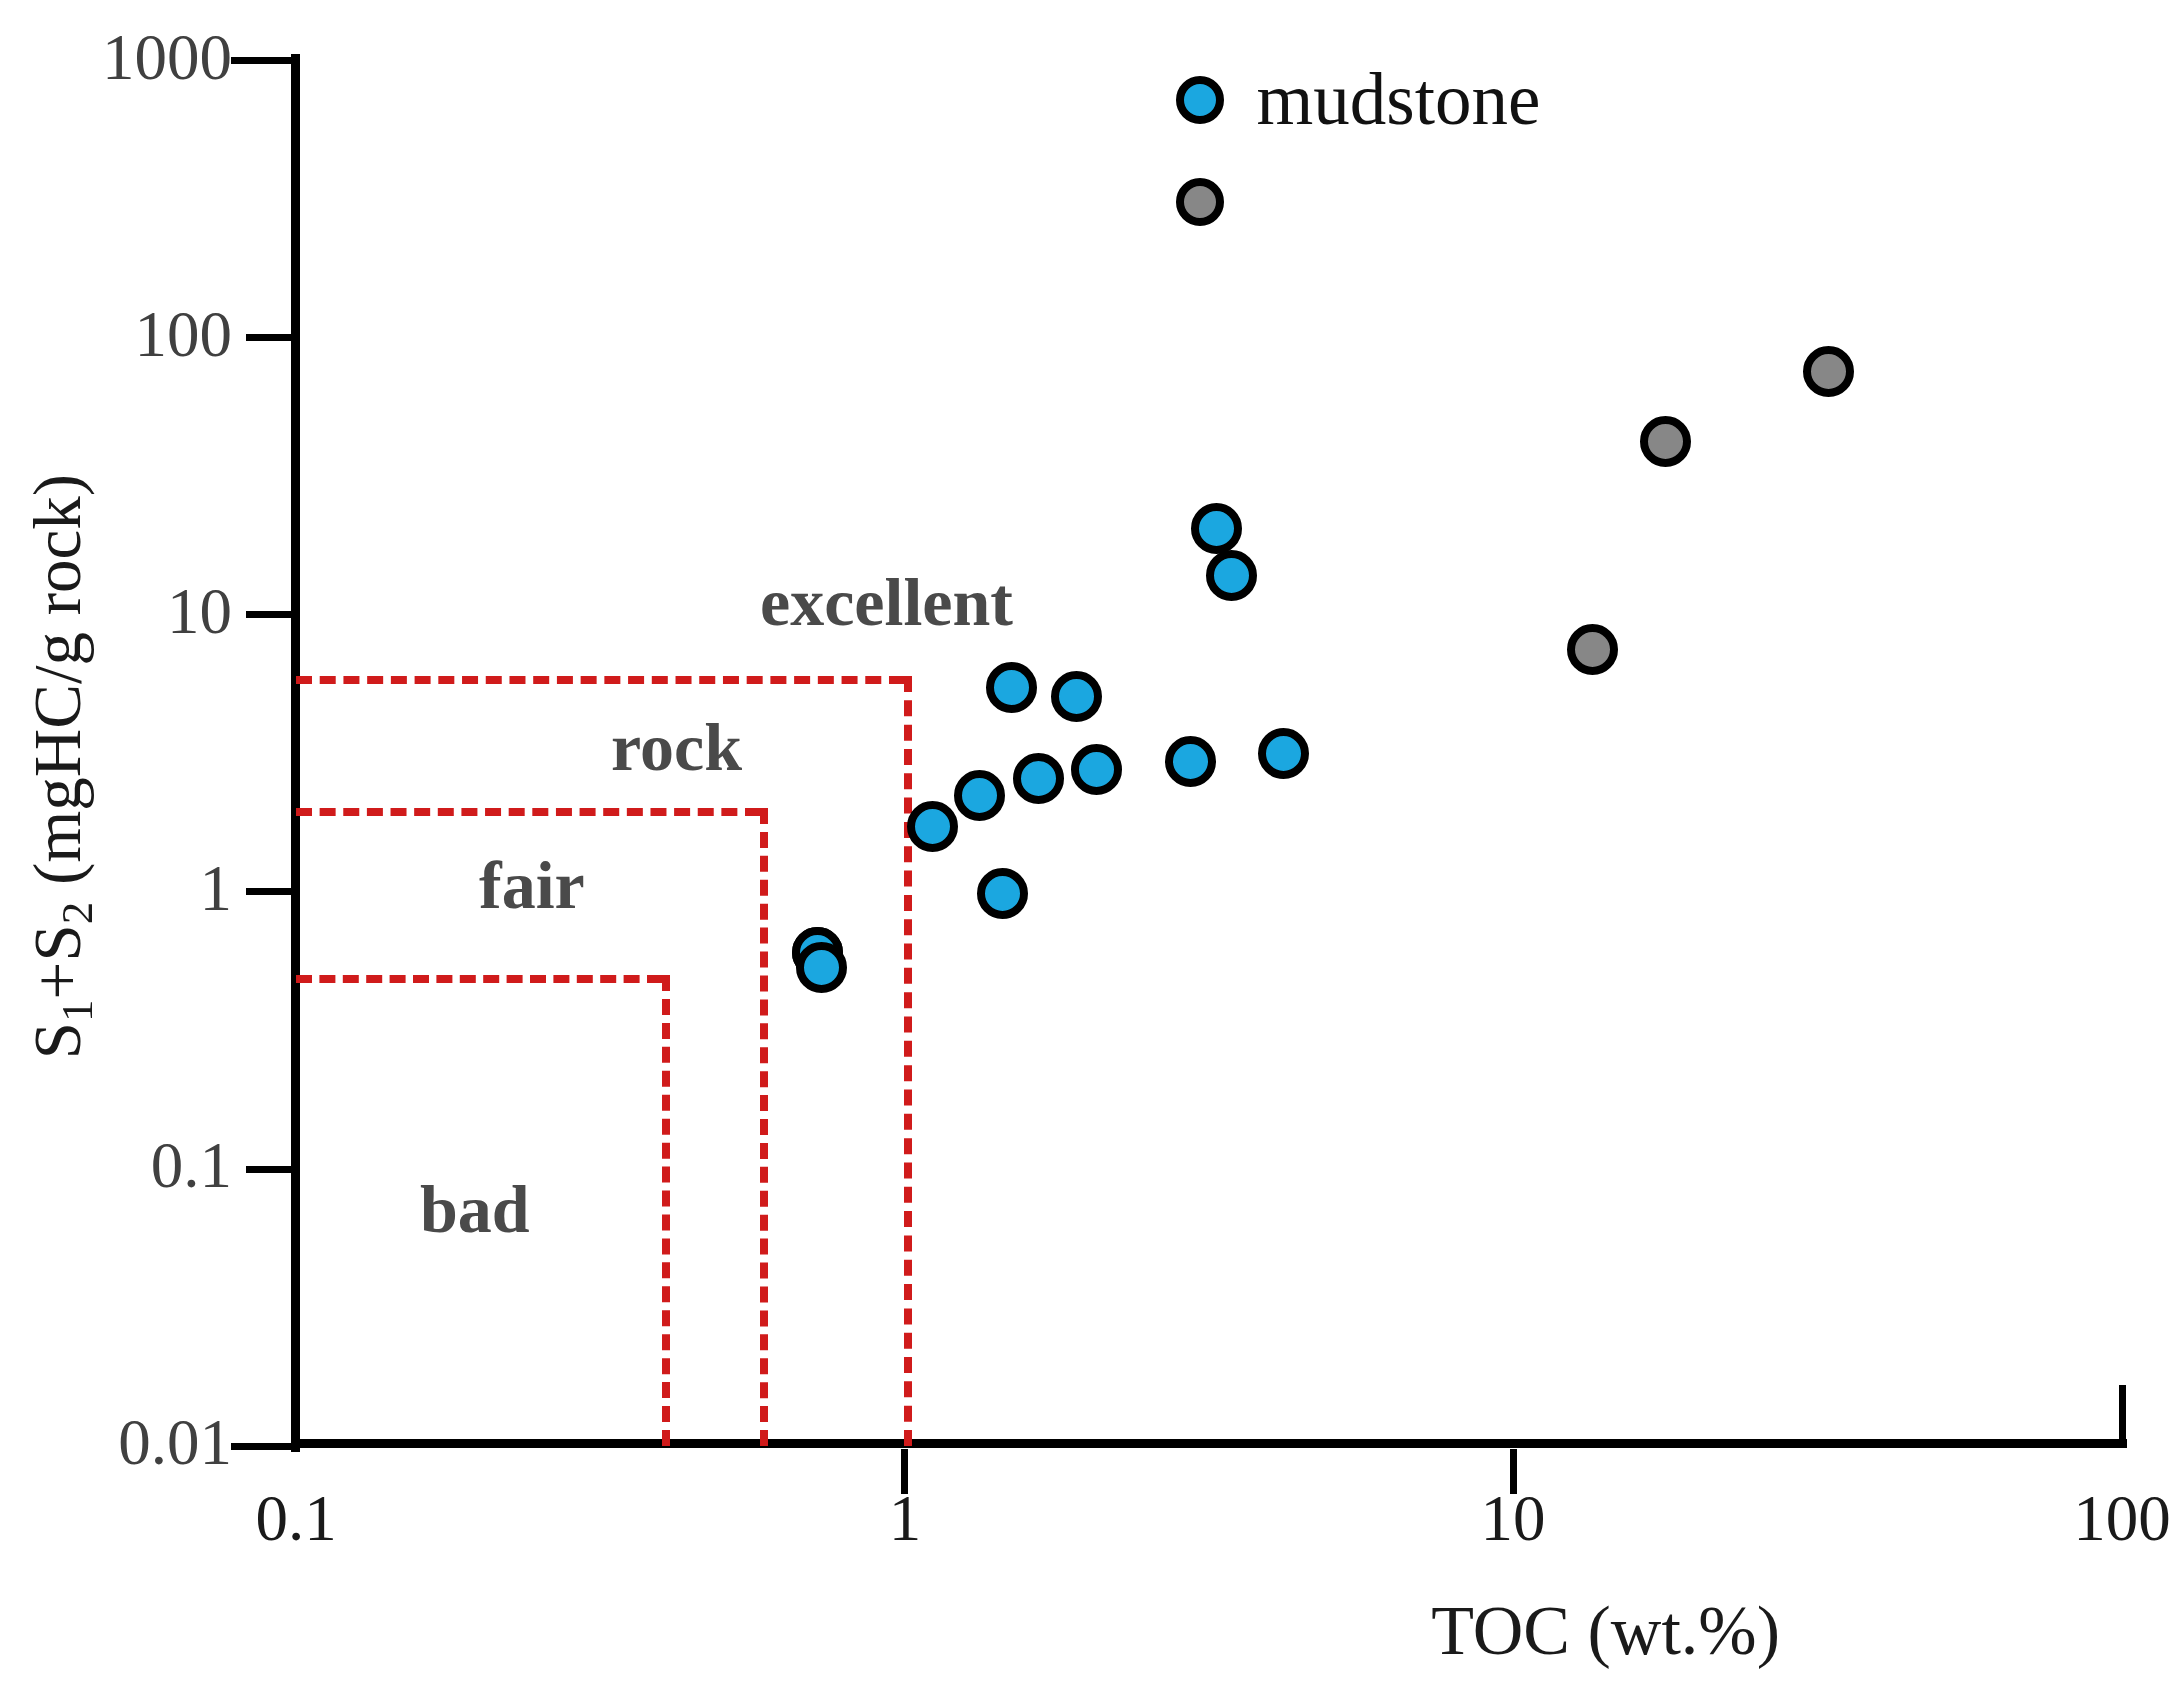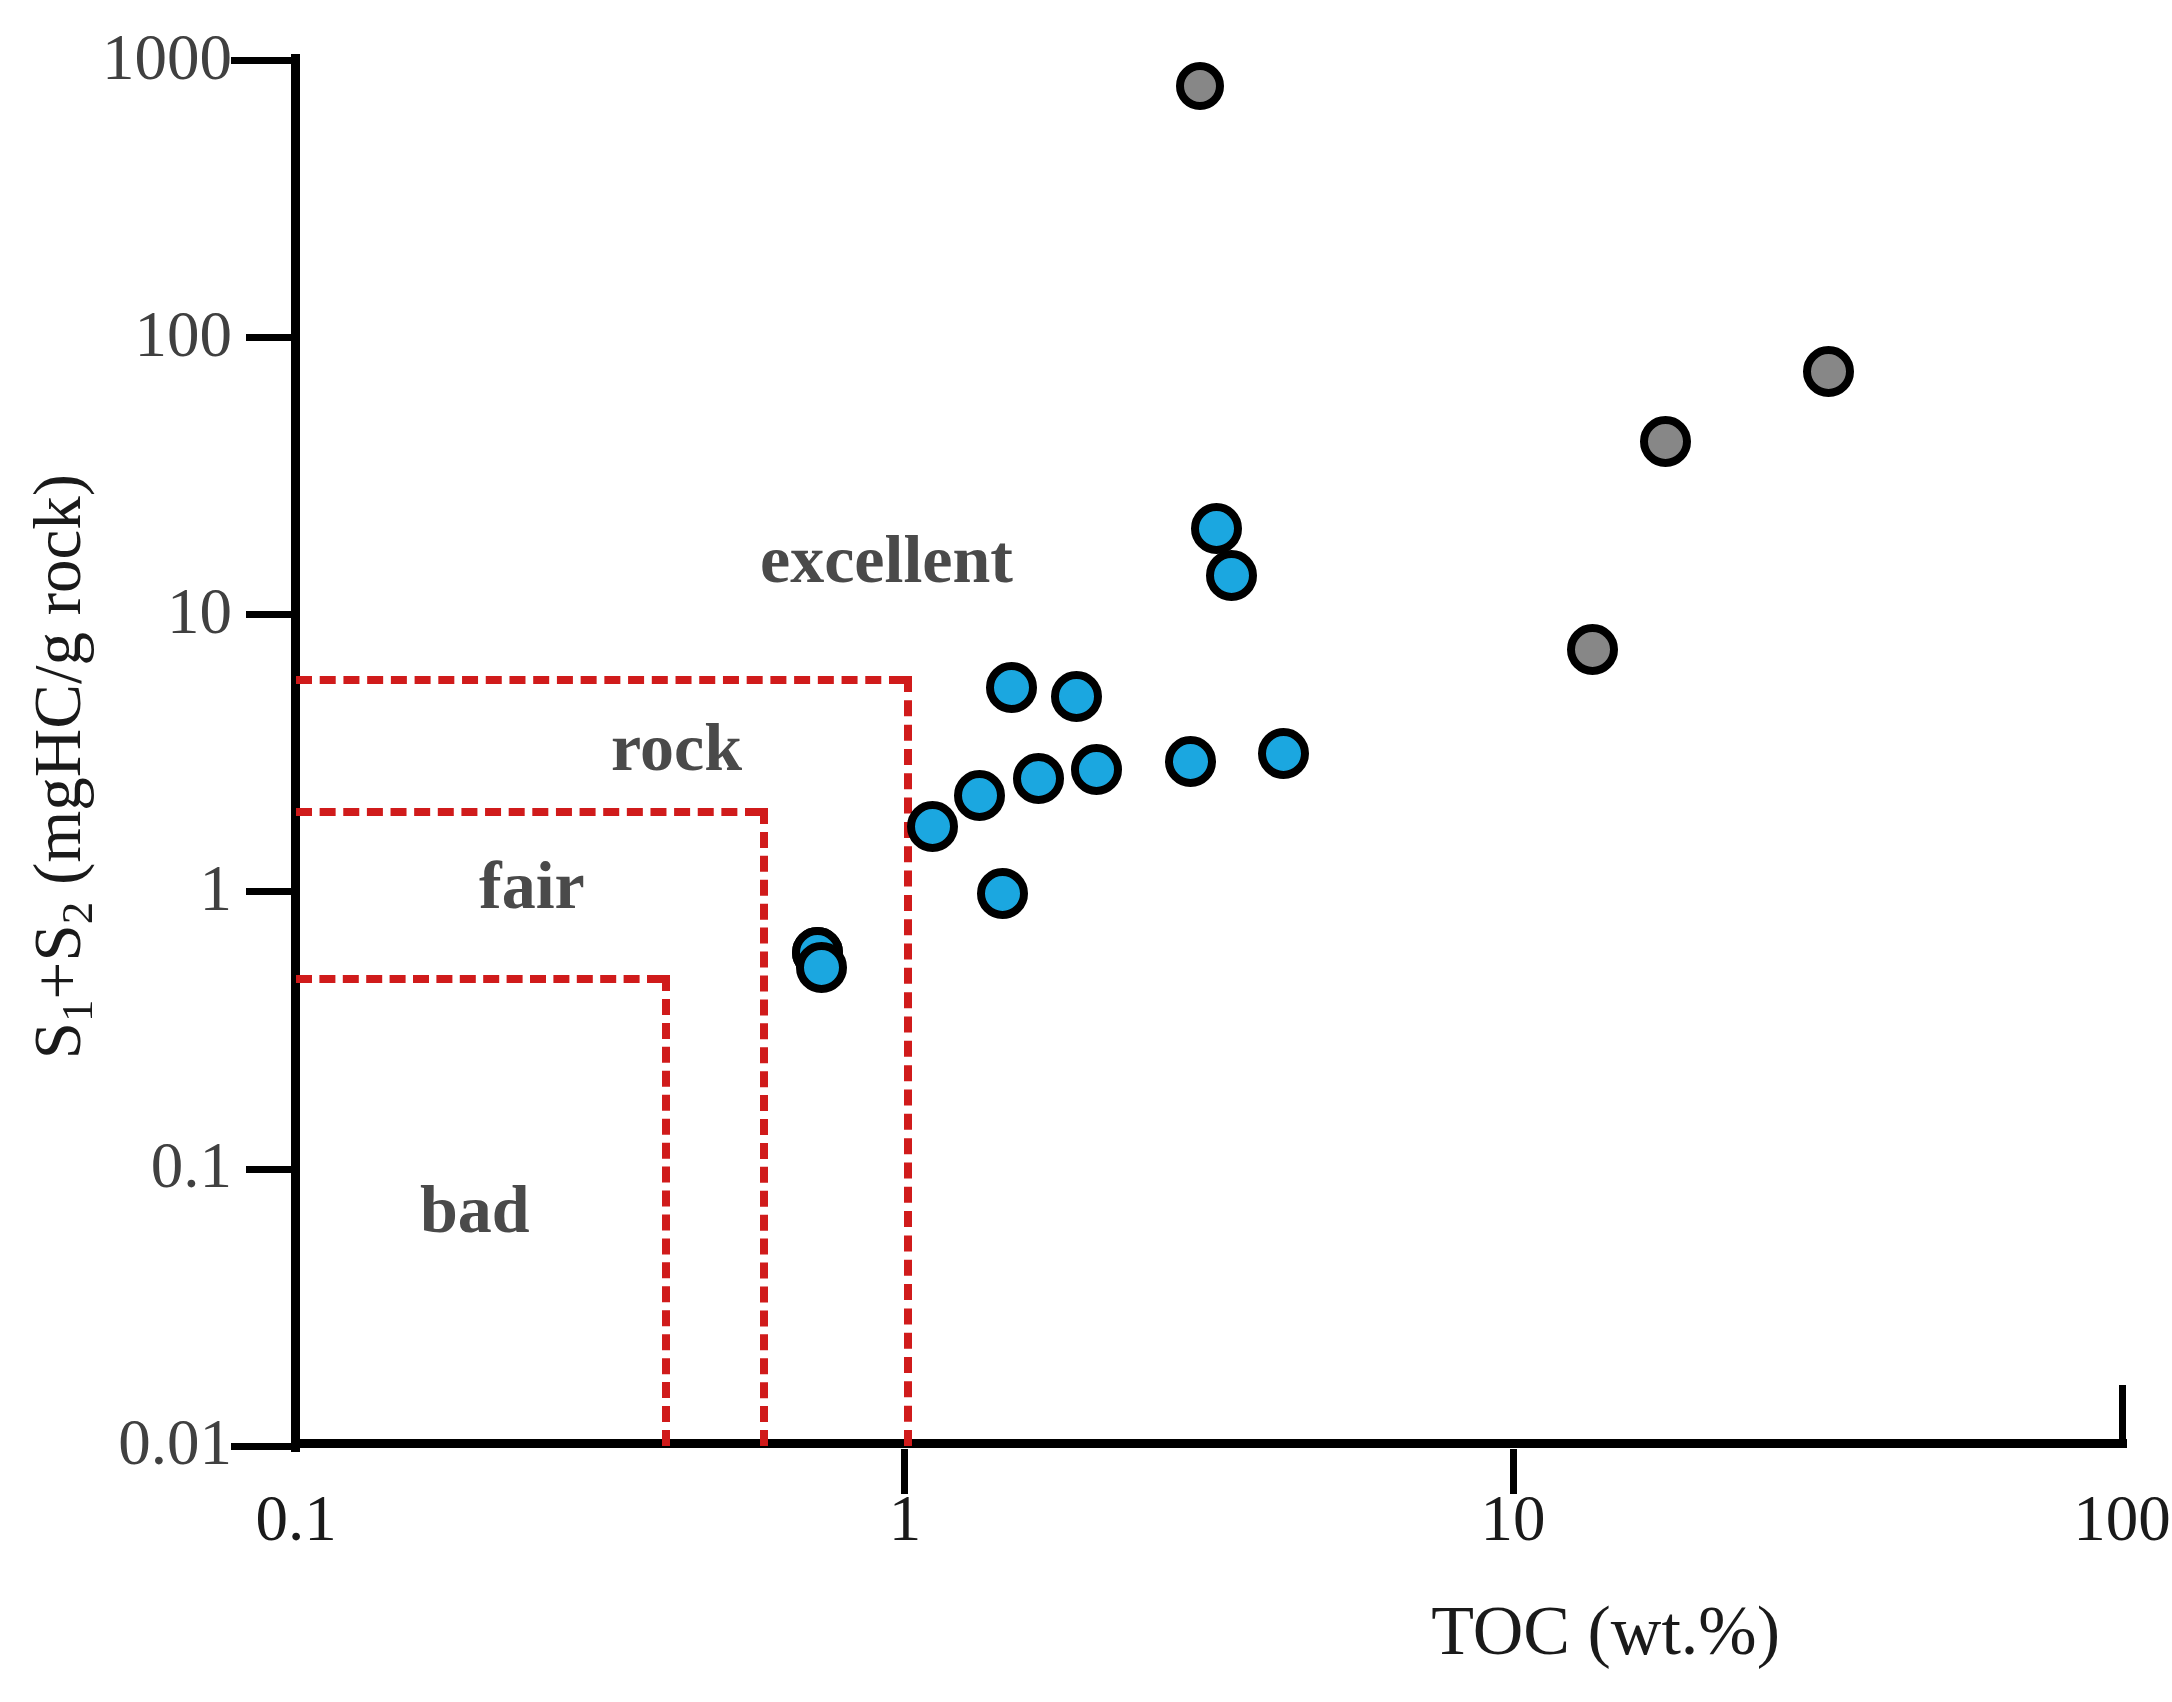--- a/index.html
+++ b/index.html
@@ -121,21 +121,21 @@
 
   <div id="zone-lines">
       <div class="zone-line zone-h" style="left: 296px; width: 609px; top: 676px;"></div>
       <div class="zone-line zone-h" style="left: 296px; width: 465px; top: 808px;"></div>
       <div class="zone-line zone-h" style="left: 296px; width: 367px; top: 975px;"></div>
       <div class="zone-line zone-v" style="left: 904px; top: 676px; height: 770px;"></div>
       <div class="zone-line zone-v" style="left: 760px; top: 808px; height: 638px;"></div>
       <div class="zone-line zone-v" style="left: 662px; top: 975px; height: 471px;"></div>
     </div>
   <div id="zone-labels">
-      <div class="zone-label" style="left: 760px; top: 524px;">excellent</div>
+      <div class="zone-label" style="left: 760px; top: 567px;">excellent</div>
       <div class="zone-label" style="left: 611px; top: 712px;">rock</div>
       <div class="zone-label" style="left: 479px; top: 850px;">fair</div>
       <div class="zone-label" style="left: 420px; top: 1127px; margin-top: 47px;">bad</div>
     </div>
 
   <div id="points-layer">
       <div class="pt mudstone" title="mudstone: TOC=0.72, S1+S2=0.6" style="left: 792px; top: 927px; width: 51px; height: 51px; z-index: 5;"></div>
       <div class="pt mudstone" title="mudstone: TOC=0.73, S1+S2=0.53" style="left: 796px; top: 942px; width: 51px; height: 51px; z-index: 5;"></div>
       <div class="pt mudstone" title="mudstone: TOC=1.11, S1+S2=1.72" style="left: 907px; top: 801px; width: 51px; height: 51px; z-index: 5;"></div>
       <div class="pt mudstone" title="mudstone: TOC=1.33, S1+S2=2.22" style="left: 954px; top: 770px; width: 51px; height: 51px; z-index: 5;"></div>
@@ -153,18 +153,22 @@
       <div class="pt carb" title="carbonaceous mudstone: TOC=17.8, S1+S2=42" style="left: 1640px; top: 416px; width: 51px; height: 51px; z-index: 4;"></div>
       <div class="pt carb" title="carbonaceous mudstone: TOC=33, S1+S2=75" style="left: 1803px; top: 346px; width: 51px; height: 51px; z-index: 4;"></div>
     </div>
 
   <div id="y-axis-title"><span>S</span><sub>1</sub><span>+S</span><sub>2</sub><span> (mgHC/g rock)</span></div>
 
   <div id="x-axis-title">TOC (wt.%)</div>
 
   <div id="legend">
     <div class="legend-row">
+      <span class="legend-swatch mudstone"></span>
+      <span class="legend-text">mudstone</span>
+    </div>
+    <div class="legend-row">
       <span class="legend-swatch carb"></span>
     </div>
   </div>
 
 </div>
 
 
 </body></html>

